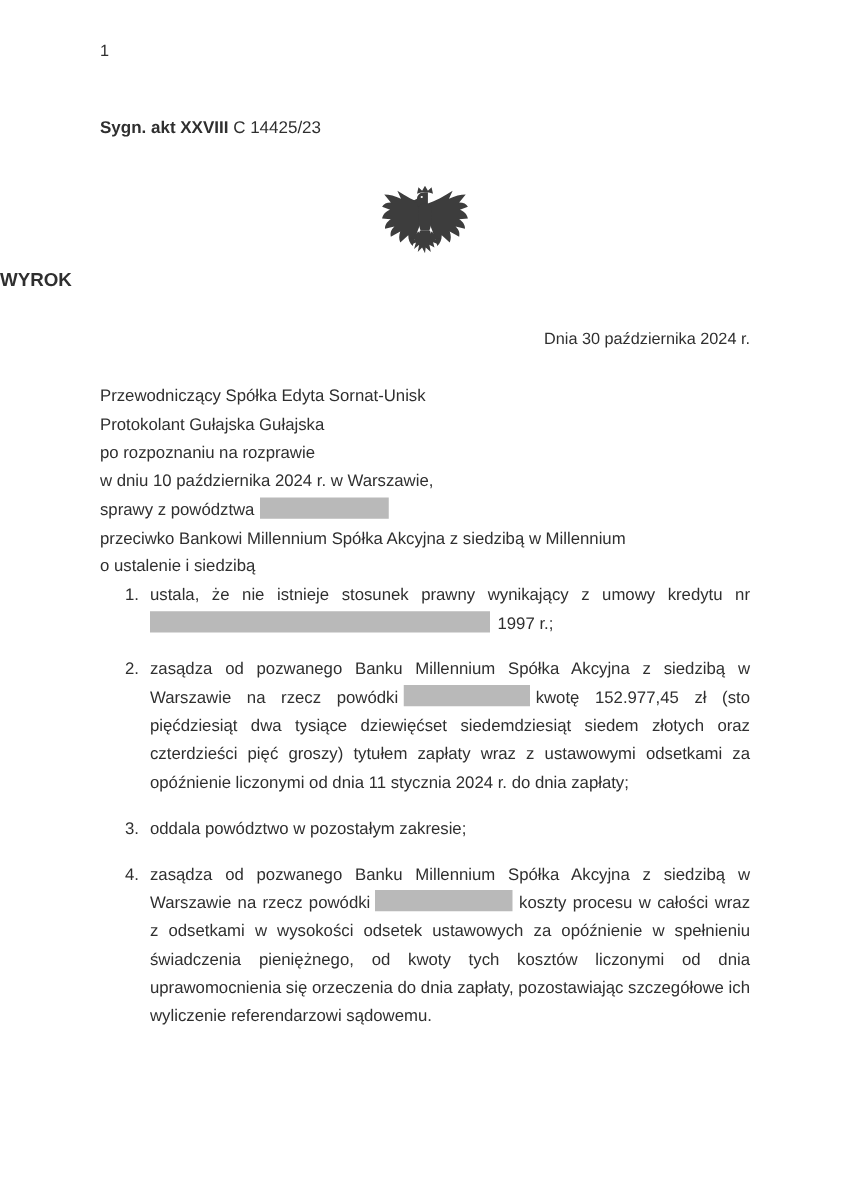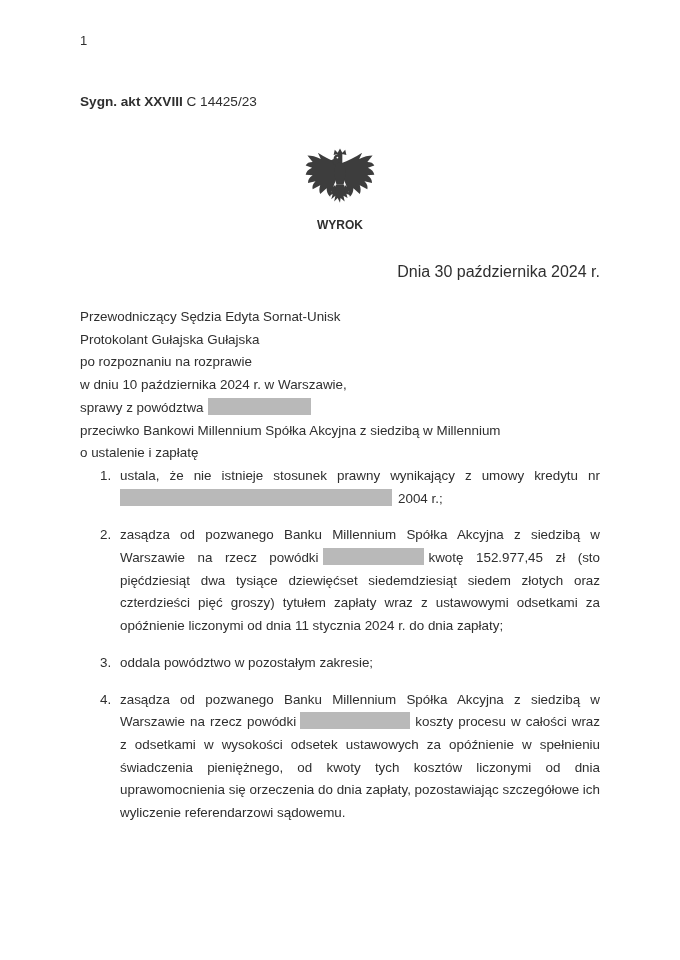--- a/index.html
+++ b/index.html
@@ -25,30 +25,29 @@
   }
   .case-ref .bold { font-weight: bold; }
   .emblem {
     position: absolute;
     left: 0; right: 0; top: 148px;
     text-align: center;
   }
   .title-block {
     position: absolute;
     left: 0; right: 0; top: 217px;
-    text-align: center;
     font-weight: bold;
-    font-size: 12px;
+    font-size: 15px;
     line-height: 16px;
   }
   .title-block .subtitle { word-spacing: 4px; letter-spacing: 0.2px; }
   .doc-date {
     position: absolute;
     right: 80px; top: 263px;
-    font-size: 16px;
+    font-size: 13px;
   }
   .body-block {
     position: absolute;
     left: 80px; top: 306px;
     width: 520px;
     line-height: 22.7px;
   }
   .intro-line { white-space: nowrap; }
   .redaction {
     display: inline-block;
@@ -107,36 +106,36 @@
   </div>
 
   <div class="title-block">
     <div>WYROK</div>
   </div>
 
   <div class="doc-date">Dnia 30 października 2024 r.</div>
 
   <div class="body-block">
 
-    <div class="intro-line">Przewodniczący Sędzia Edyta Sornat-Unisk</div>
+    <div class="intro-line">Przewodniczący Spółka Edyta Sornat-Unisk</div>
     <div class="intro-line">Protokolant Gułajska Gułajska</div>
     <div class="intro-line">po rozpoznaniu na rozprawie</div>
     <div class="intro-line">w dniu 10 października 2024 r. w Warszawie,</div>
     <div class="intro-line">
       <span>sprawy z powództwa</span><span class="redaction red-intro"></span>
     </div>
     <div class="intro-line">przeciwko  Bankowi Millennium Spółka Akcyjna z siedzibą w Millennium</div>
-    <div class="intro-line">o ustalenie i zapłatę</div>
+    <div class="intro-line">o ustalenie i siedzibą</div>
 
     <div class="rulings">
 
       <div class="ruling">
         <span class="num">1.</span>
         <span>ustala, że nie istnieje stosunek prawny wynikający z umowy kredytu nr</span>
-        <span class="redaction red-wide"></span><span>2004 r.;</span>
+        <span class="redaction red-wide"></span><span>1997 r.;</span>
       </div>
 
       <div class="ruling">
         <span class="num">2.</span>
         <span>zasądza od pozwanego Banku Millennium Spółka Akcyjna z siedzibą w Warszawie na rzecz powódki</span><span class="redaction red-short"></span><span>kwotę 152.977,45 zł  (sto pięćdziesiąt dwa tysiące dziewięćset siedemdziesiąt siedem złotych oraz czterdzieści pięć groszy) tytułem zapłaty wraz z ustawowymi odsetkami za opóźnienie liczonymi od dnia 11 stycznia 2024 r. do dnia  zapłaty;</span>
       </div>
 
       <div class="ruling">
         <span class="num">3.</span>
         <span>oddala powództwo w pozostałym zakresie;</span>

